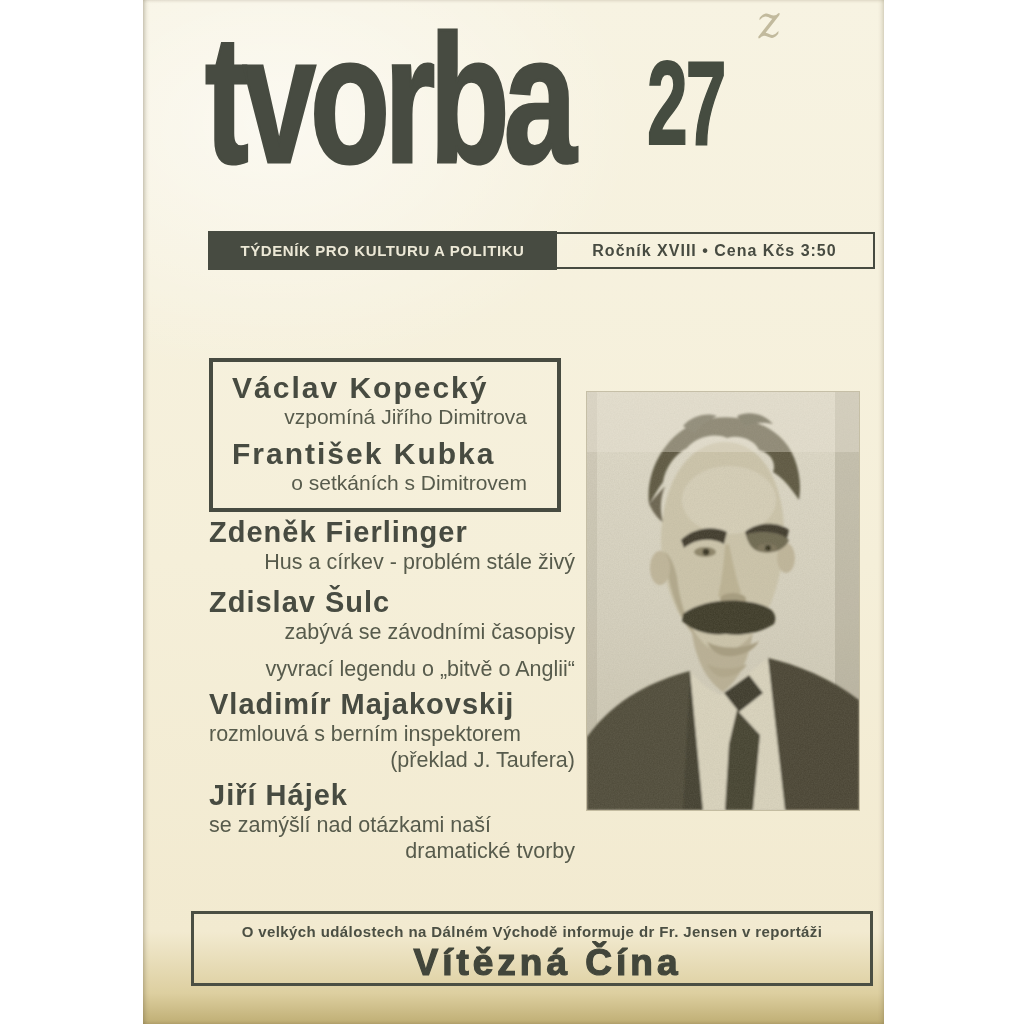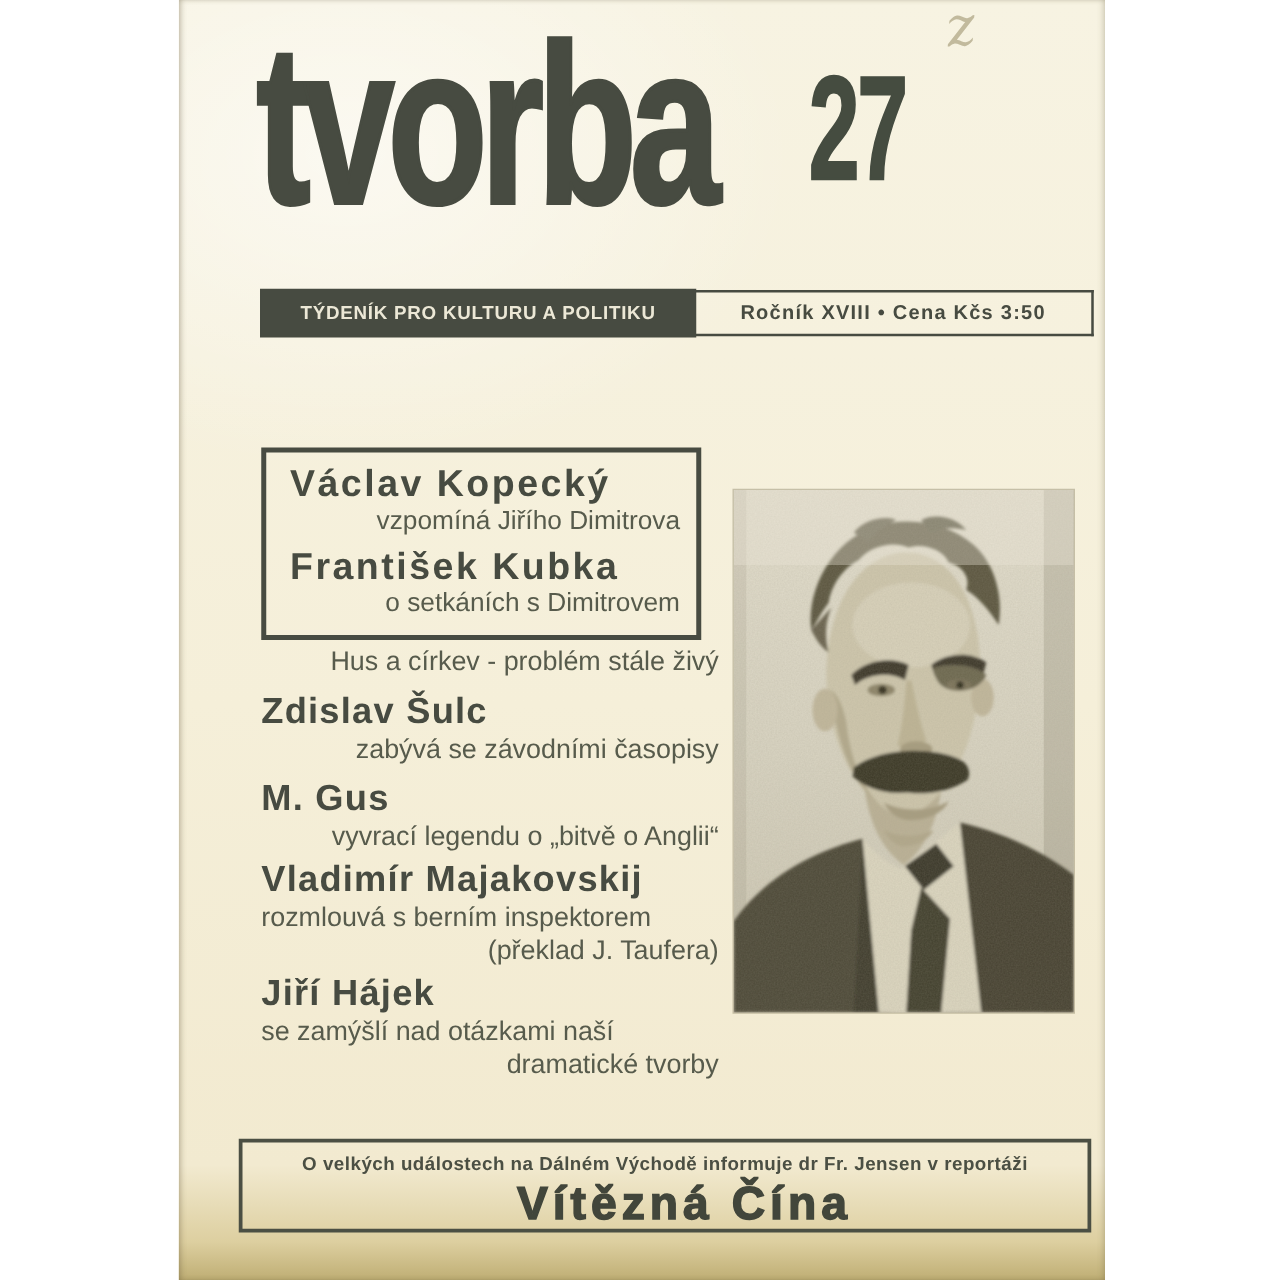--- a/index.html
+++ b/index.html
@@ -59,21 +59,21 @@
   .dateline{
     position:absolute;left:69px;top:310px;
     font-size:13px;font-weight:bold;letter-spacing:2.6px;color:#575b4c;
     white-space:nowrap;
   }
 
   
   .feature-box{
     position:absolute;left:66px;top:358px;width:352px;height:154px;
     border:4px solid #474b41;box-sizing:border-box;
-    padding:9px 13px 0 19px;
+    padding:9px 30px 0 19px;
   }
   .f-author{font-size:30px;font-weight:bold;letter-spacing:2px;color:#474b41;line-height:33px;white-space:nowrap;}
   .f-sub{font-size:21px;color:#575b4c;line-height:26px;text-align:right;margin-bottom:7px;white-space:nowrap;}
 
   
   .articles{position:absolute;left:66px;top:516px;width:366px;}
   .article{margin-bottom:11px;}
   .a-name{font-size:29px;font-weight:bold;letter-spacing:1px;color:#474b41;line-height:33px;white-space:nowrap;}
   .a-sub{font-size:21.5px;color:#575b4c;line-height:26px;white-space:nowrap;}
   .a-sub.right{text-align:right;}
@@ -120,28 +120,28 @@
 
   <div class="feature-box">
     <div class="f-author">Václav Kopecký</div>
     <div class="f-sub">vzpomíná Jiřího Dimitrova</div>
     <div class="f-author">František Kubka</div>
     <div class="f-sub">o setkáních s Dimitrovem</div>
   </div>
 
   <div class="articles">
     <div class="article">
+      <div class="a-name">Zdeněk Fierlinger</div>
       <div class="a-sub right">Hus a církev - problém stále živý</div>
     </div>
     <div class="article">
       <div class="a-name">Zdislav Šulc</div>
       <div class="a-sub right">zabývá se závodními časopisy</div>
     </div>
     <div class="article tight">
-      <div class="a-name">M. Gus</div>
       <div class="a-sub right">vyvrací legendu o „bitvě o Anglii“</div>
     </div>
     <div class="article tight">
       <div class="a-name">Vladimír Majakovskij</div>
       <div class="a-sub left">rozmlouvá s berním inspektorem</div>
       <div class="a-sub right">(překlad J. Taufera)</div>
     </div>
     <div class="article">
       <div class="a-name">Jiří Hájek</div>
       <div class="a-sub left">se zamýšlí nad otázkami naší</div>

